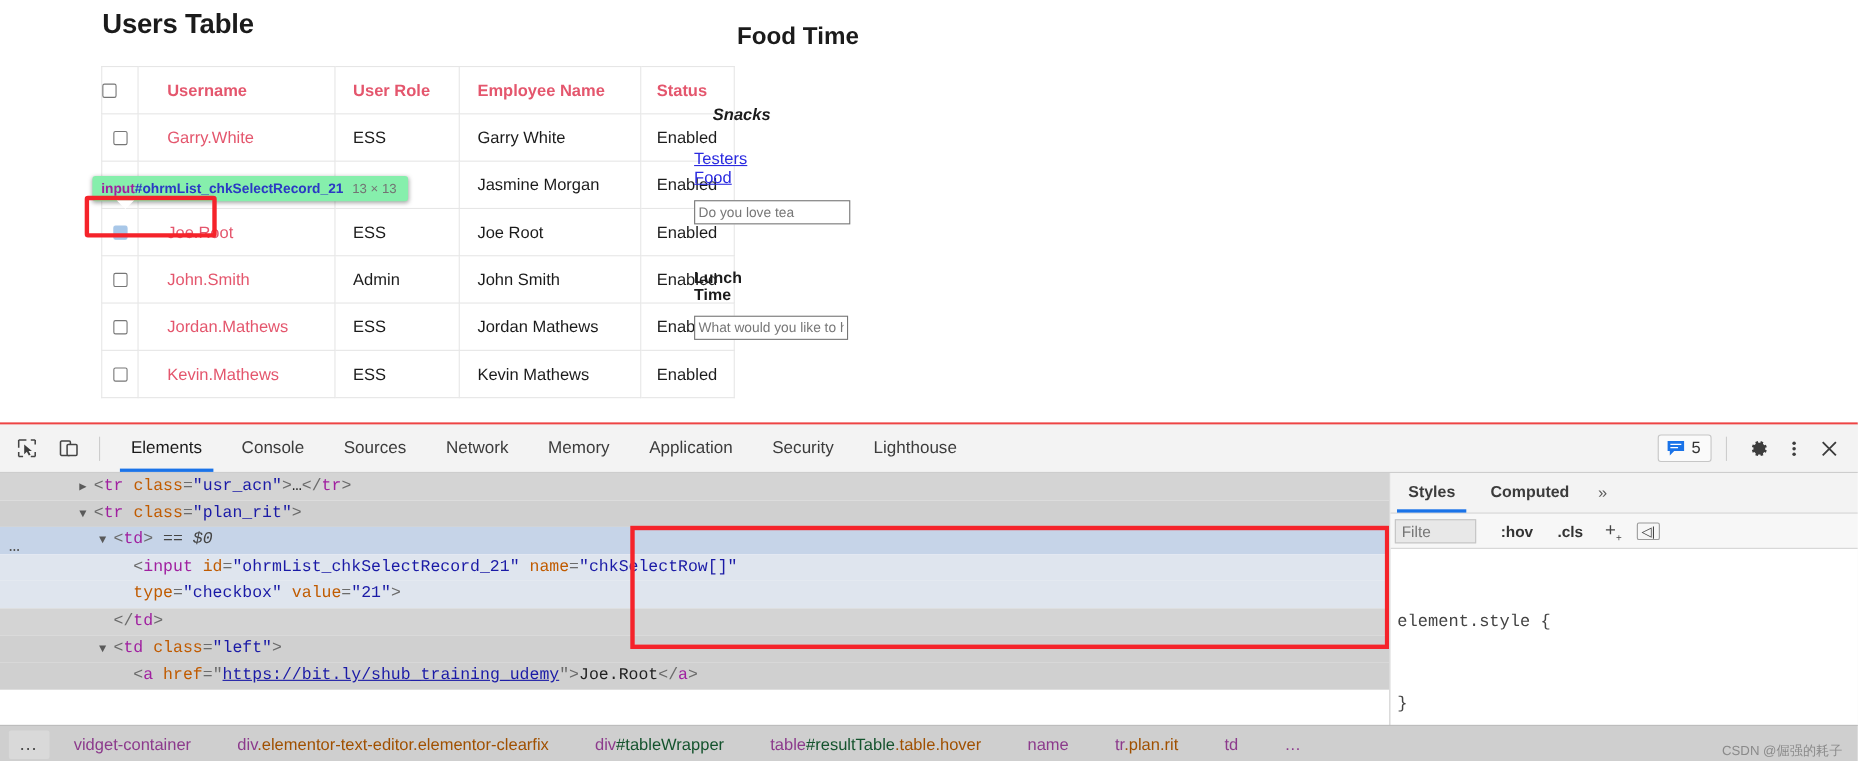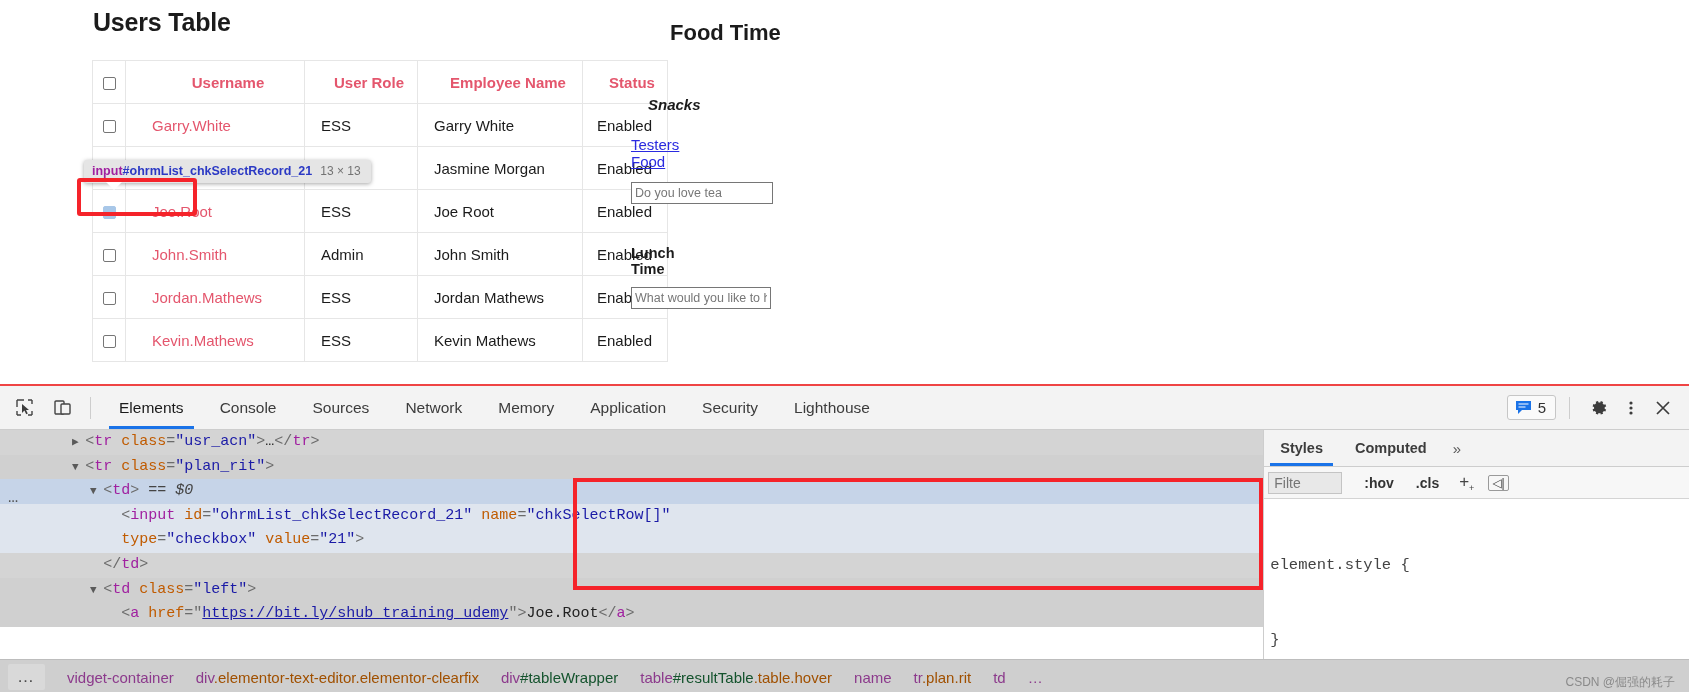--- a/index.html
+++ b/index.html
@@ -52,21 +52,21 @@
     border: 1px solid #e6e6e6;
     padding: 0;
     height: 42px;
     vertical-align: middle;
     font-weight: normal;
   }
   .users-table th {
     color: #e4566d;
     font-weight: bold;
     font-size: 15px;
-    text-align: center;
+    text-align: left;
     margin-top: 32px;
   }
   .col-chk   { width: 32px; text-align: center; }
   .col-user  { width: 152px; padding-left: 26px !important; }
   .col-role  { width: 96px;  padding-left: 16px !important; }
   .col-emp   { width: 148px; padding-left: 16px !important; }
   .col-stat  { width: 70px;  padding-left: 14px !important; }
   .users-table td.col-user a {
     color: #e4566d;
     text-decoration: none;
@@ -98,21 +98,21 @@
     border: 4px solid #f5232a;
     border-radius: 3px;
     box-sizing: border-box;
     pointer-events: none;
   }
 
   
   .inspect-tip {
     position: absolute;
     left: 84px; top: 160px;
-    background: #e5e5e5;
+    background: #86efac;
     border-radius: 3px;
     box-shadow: 0 1px 4px rgba(0,0,0,.35);
     padding: 4px 10px 5px 8px;
     font-size: 12.5px;
     font-weight: bold;
     white-space: nowrap;
     font-family: "Liberation Sans", sans-serif;
   }
   .inspect-tip .t-tag  { color: #a020a0; }
   .inspect-tip .t-id   { color: #2b39c4; }
@@ -563,21 +563,21 @@
           
           
           
           
         </div>
       </div>
     </div>
 
     <div class="crumbbar">
       <div class="crumb-ellipsis">…</div>
-      <div id="crumbs" style="display:flex;align-items:center;">
+      <div id="crumbs" style="display:flex;align-items:center;gap:20px;">
           <div class="crumb"><span class="c-tag">vidget-container</span></div>
           <div class="crumb"><span class="c-tag">div</span><span class="c-cls">.elementor-text-editor</span><span class="c-cls">.elementor-clearfix</span></div>
           <div class="crumb"><span class="c-tag">div</span><span class="c-id">#tableWrapper</span></div>
           <div class="crumb"><span class="c-tag">table</span><span class="c-id">#resultTable</span><span class="c-cls">.table</span><span class="c-cls">.hover</span></div>
           <div class="crumb"><span class="c-tag">name</span></div>
           <div class="crumb"><span class="c-tag">tr</span><span class="c-cls">.plan</span><span class="c-cls">.rit</span></div>
           <div class="crumb"><span class="c-tag">td</span></div>
           <div class="crumb"><span class="c-tag">…</span></div>
         </div>
       <div class="watermark">CSDN @倔强的耗子</div>

